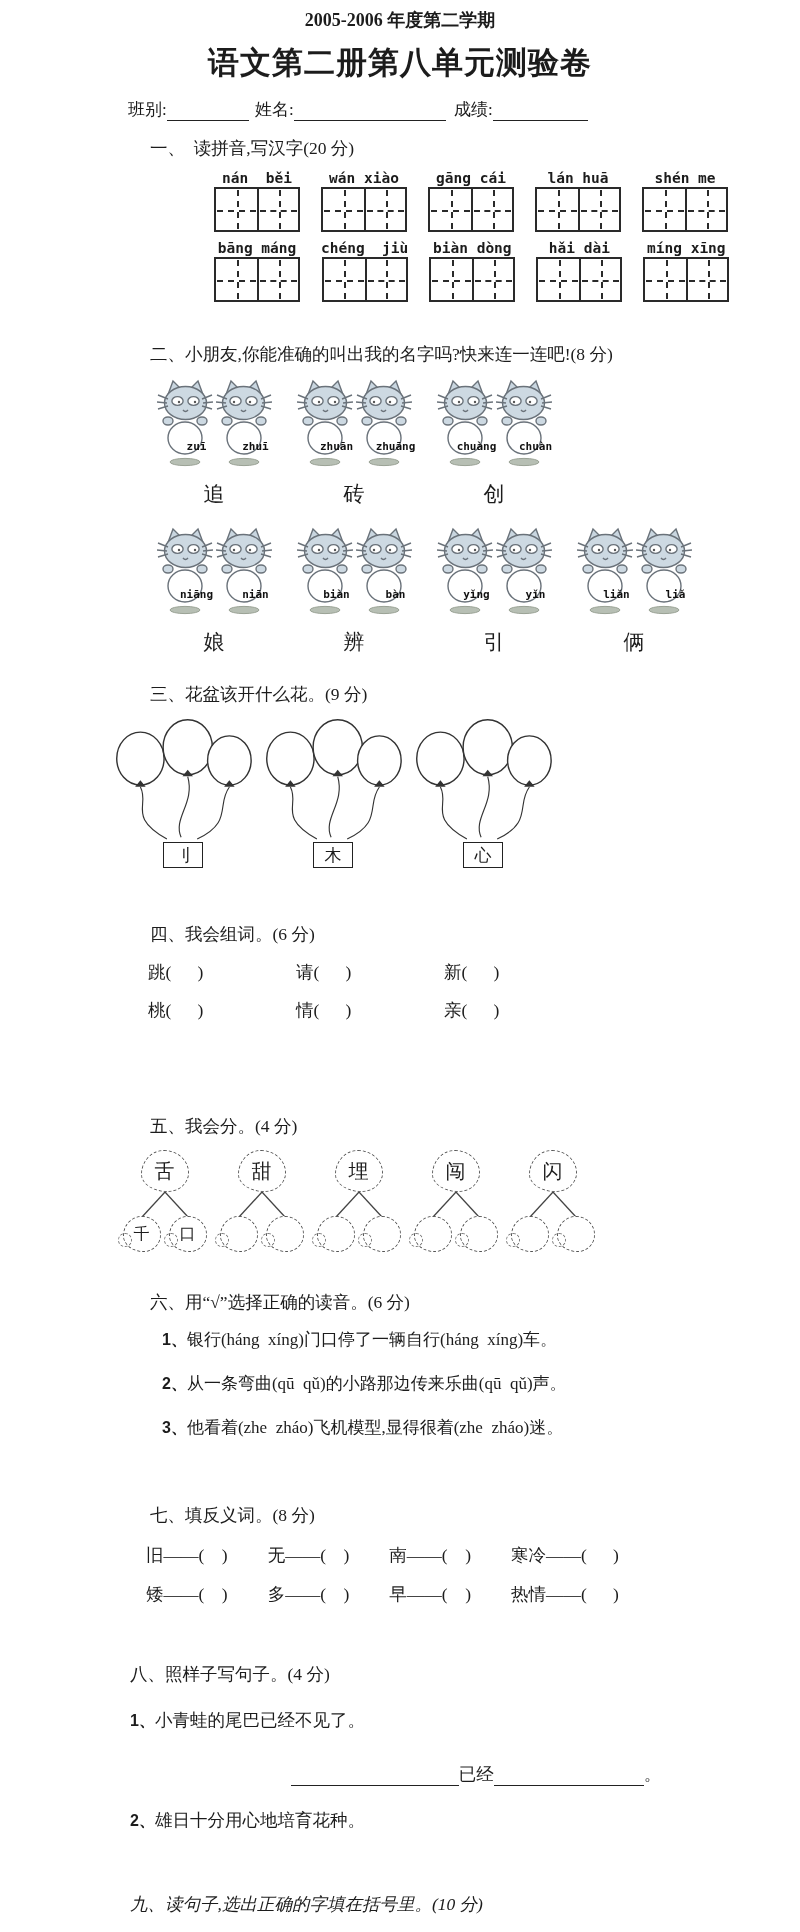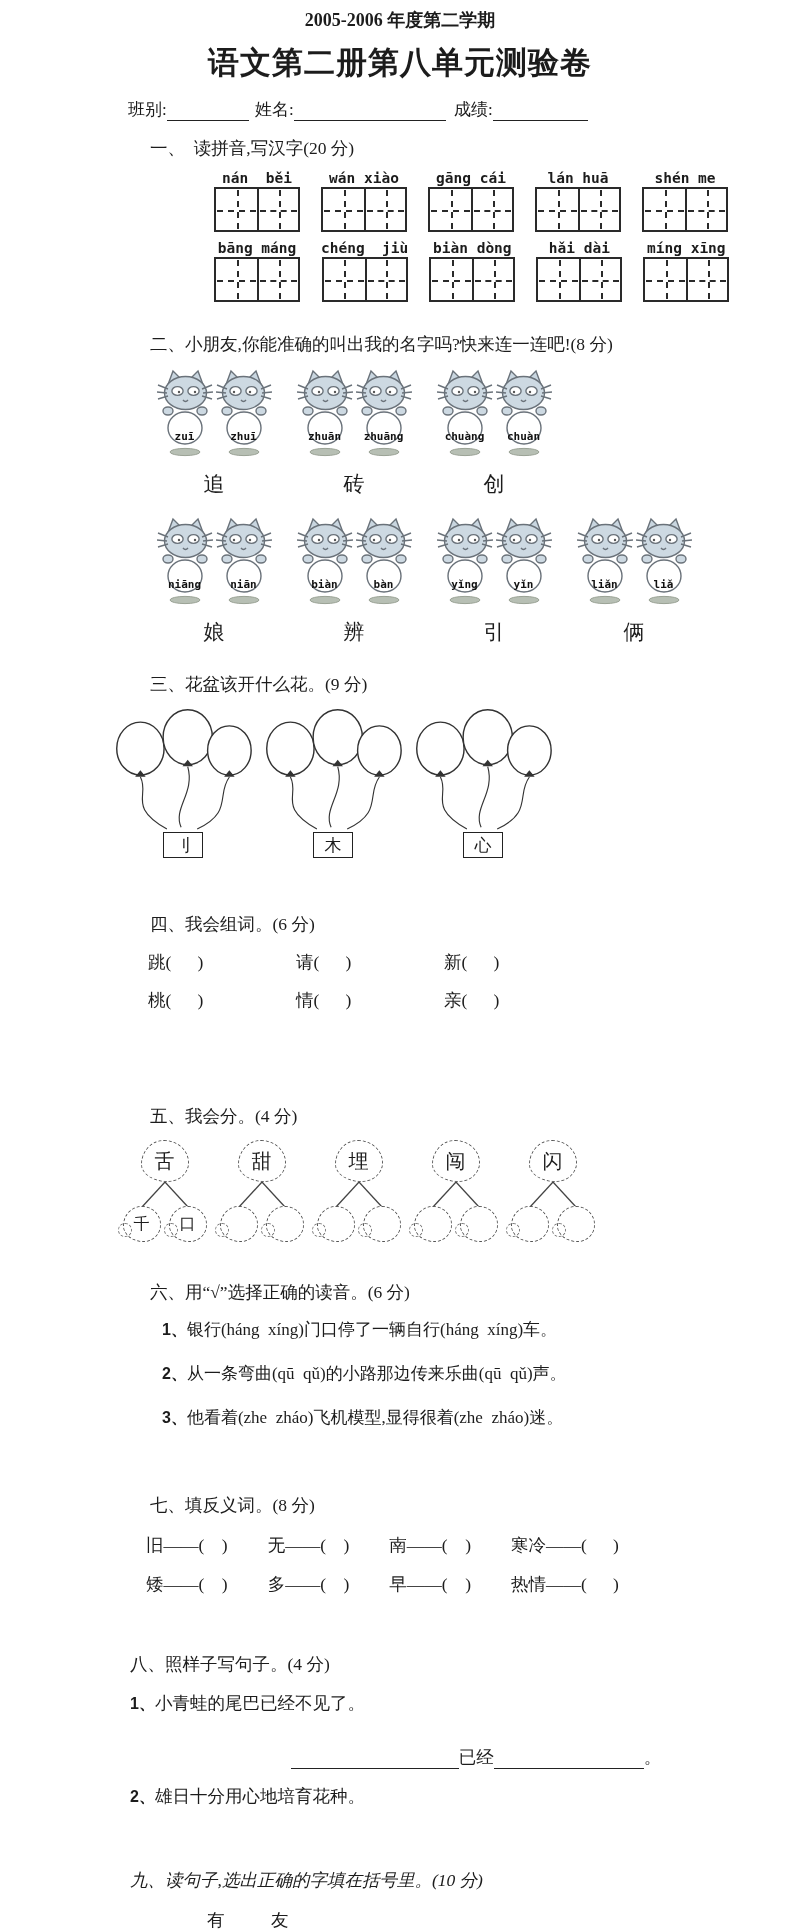--- a/index.html
+++ b/index.html
@@ -33,21 +33,21 @@
   .tzg::after  { content:""; position:absolute; top:50%; left:1px; right:1px; border-top:2px dashed #2a2a2a; }
 
   
   .cat-rows { margin-left:156px; }
   .cat-row { display:flex; gap:24px; margin-top:10px; }
   .cat-col { display:flex; flex-direction:column; align-items:center; width:116px; }
   .cat-pair { display:flex; gap:3px; }
   .cat { position:relative; width:56px; height:92px; }
   .cat svg { width:56px; height:92px; display:block; }
   .cat .cat-pinyin {
-    position:absolute; left:0; bottom:15px; width:100%; text-align:center;
+    position:absolute; left:12px; bottom:15px; width:100%; text-align:center;
     font-family:"DejaVu Sans Mono",monospace; font-size:11px; font-weight:bold; color:#111;
   }
   .cat-char { margin-top:12px; font-size:21px; }
 
   
   .balloon-strip { display:flex; gap:8px; margin:10px 0 0 112px; }
   .balloon-group { position:relative; width:142px; height:152px; }
   .balloon-group svg { position:absolute; inset:0; }
   .pot-box {
     position:absolute; left:50%; bottom:0; transform:translateX(-50%);
@@ -85,30 +85,30 @@
   .s6-item { margin-bottom:21px; white-space:pre; }
   .s6-item .num, .s8 .num, .s9-num { font-weight:bold; font-family:"Liberation Sans",sans-serif; font-size:16px; }
 
   
   .s7-rows { margin:16px 0 0 146px; font-size:17.5px; }
   .s7-row { display:flex; gap:40px; margin-bottom:15px; }
   .s7-row span { white-space:pre; }
 
   
   .s8 { margin-left:130px; font-size:17.5px; }
-  .s8-line { margin-top:15px; }
+  .s8-line { margin-top:22px; }
   .s8-blank-line { margin-top:30px; margin-left:22px;text-align:center; }
   .wline { display:inline-block; border-bottom:1.5px solid #222; height:19px; vertical-align:bottom; }
   .wl-1 { width:168px; } .wl-2 { width:150px; }
 
   
   .s9-line { margin:16px 0 0 165px; font-size:17.5px; }
   .s9-opt { display:inline-block; margin-left:42px; }
 
-  .mt-s2 { margin-top:30px; }
+  .mt-s2 { margin-top:40px; }
   .mt-s3 { margin-top:26px; }
   .mt-s4 { margin-top:54px; }
   .mt-s5 { margin-top:92px; }
   .mt-s6 { margin-top:38px; }
   .mt-s7 { margin-top:64px; }
   .mt-s8 { margin-top:56px; }
   .mt-s9 { margin-top:60px;font-style:italic; }
 </style>
 </head>
 <body>

